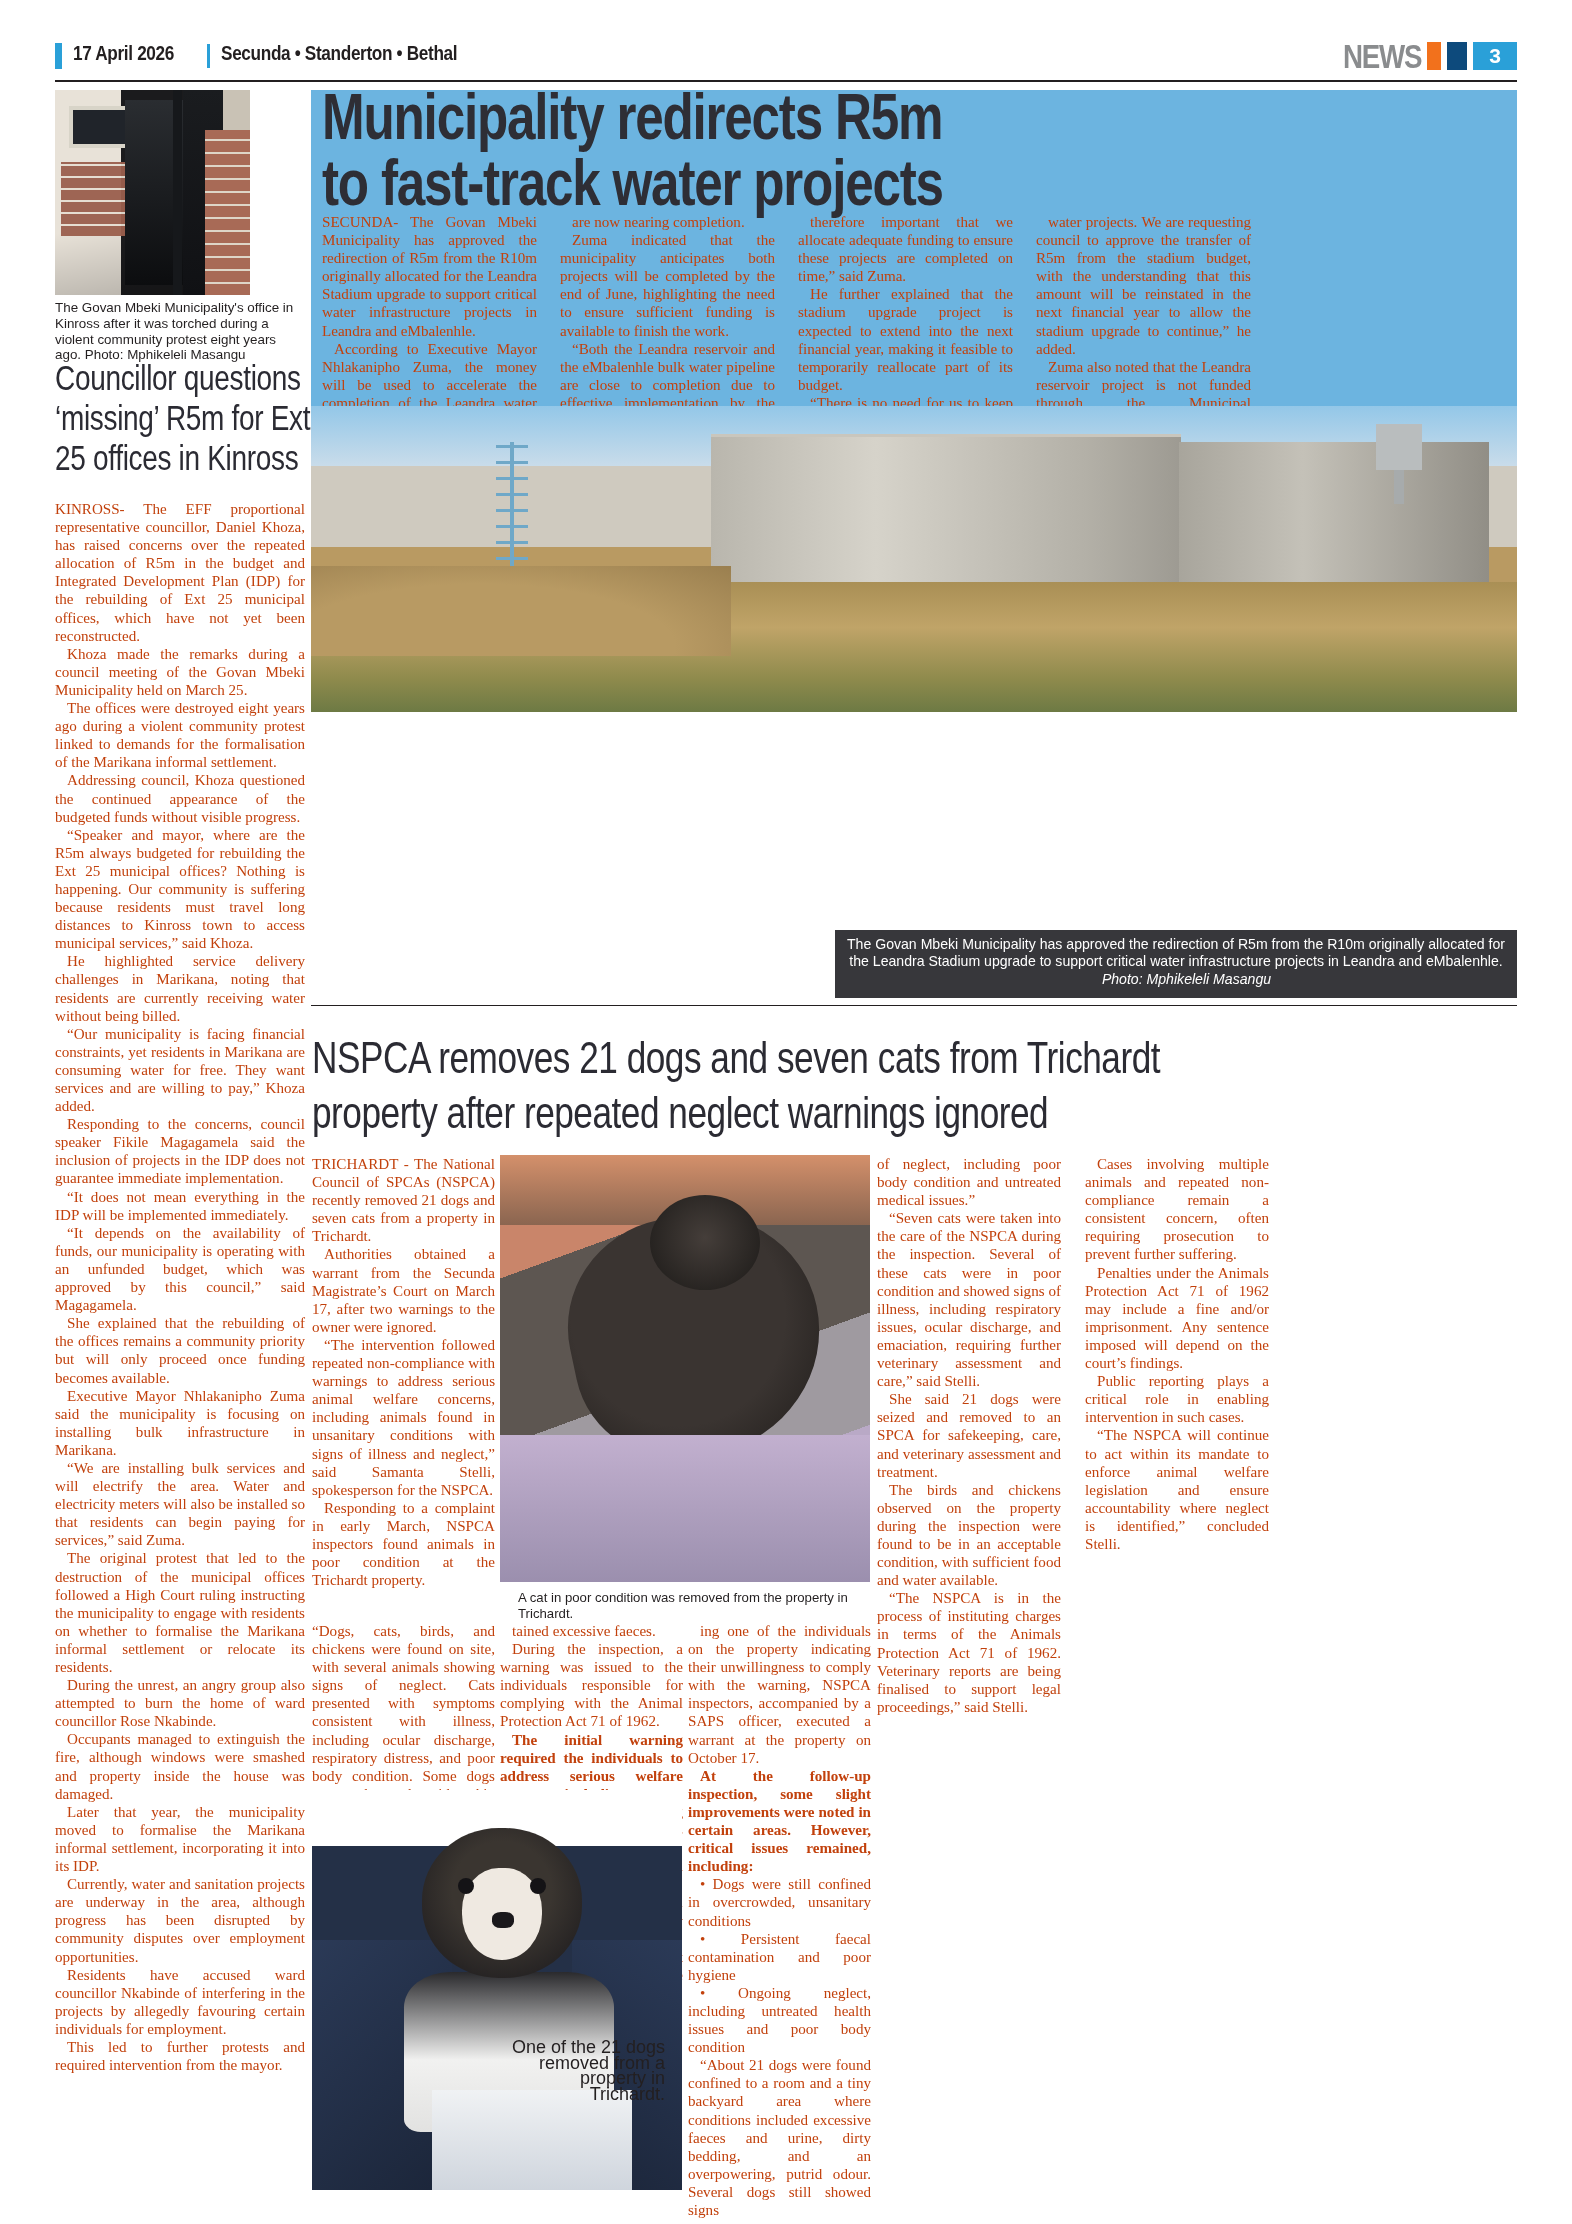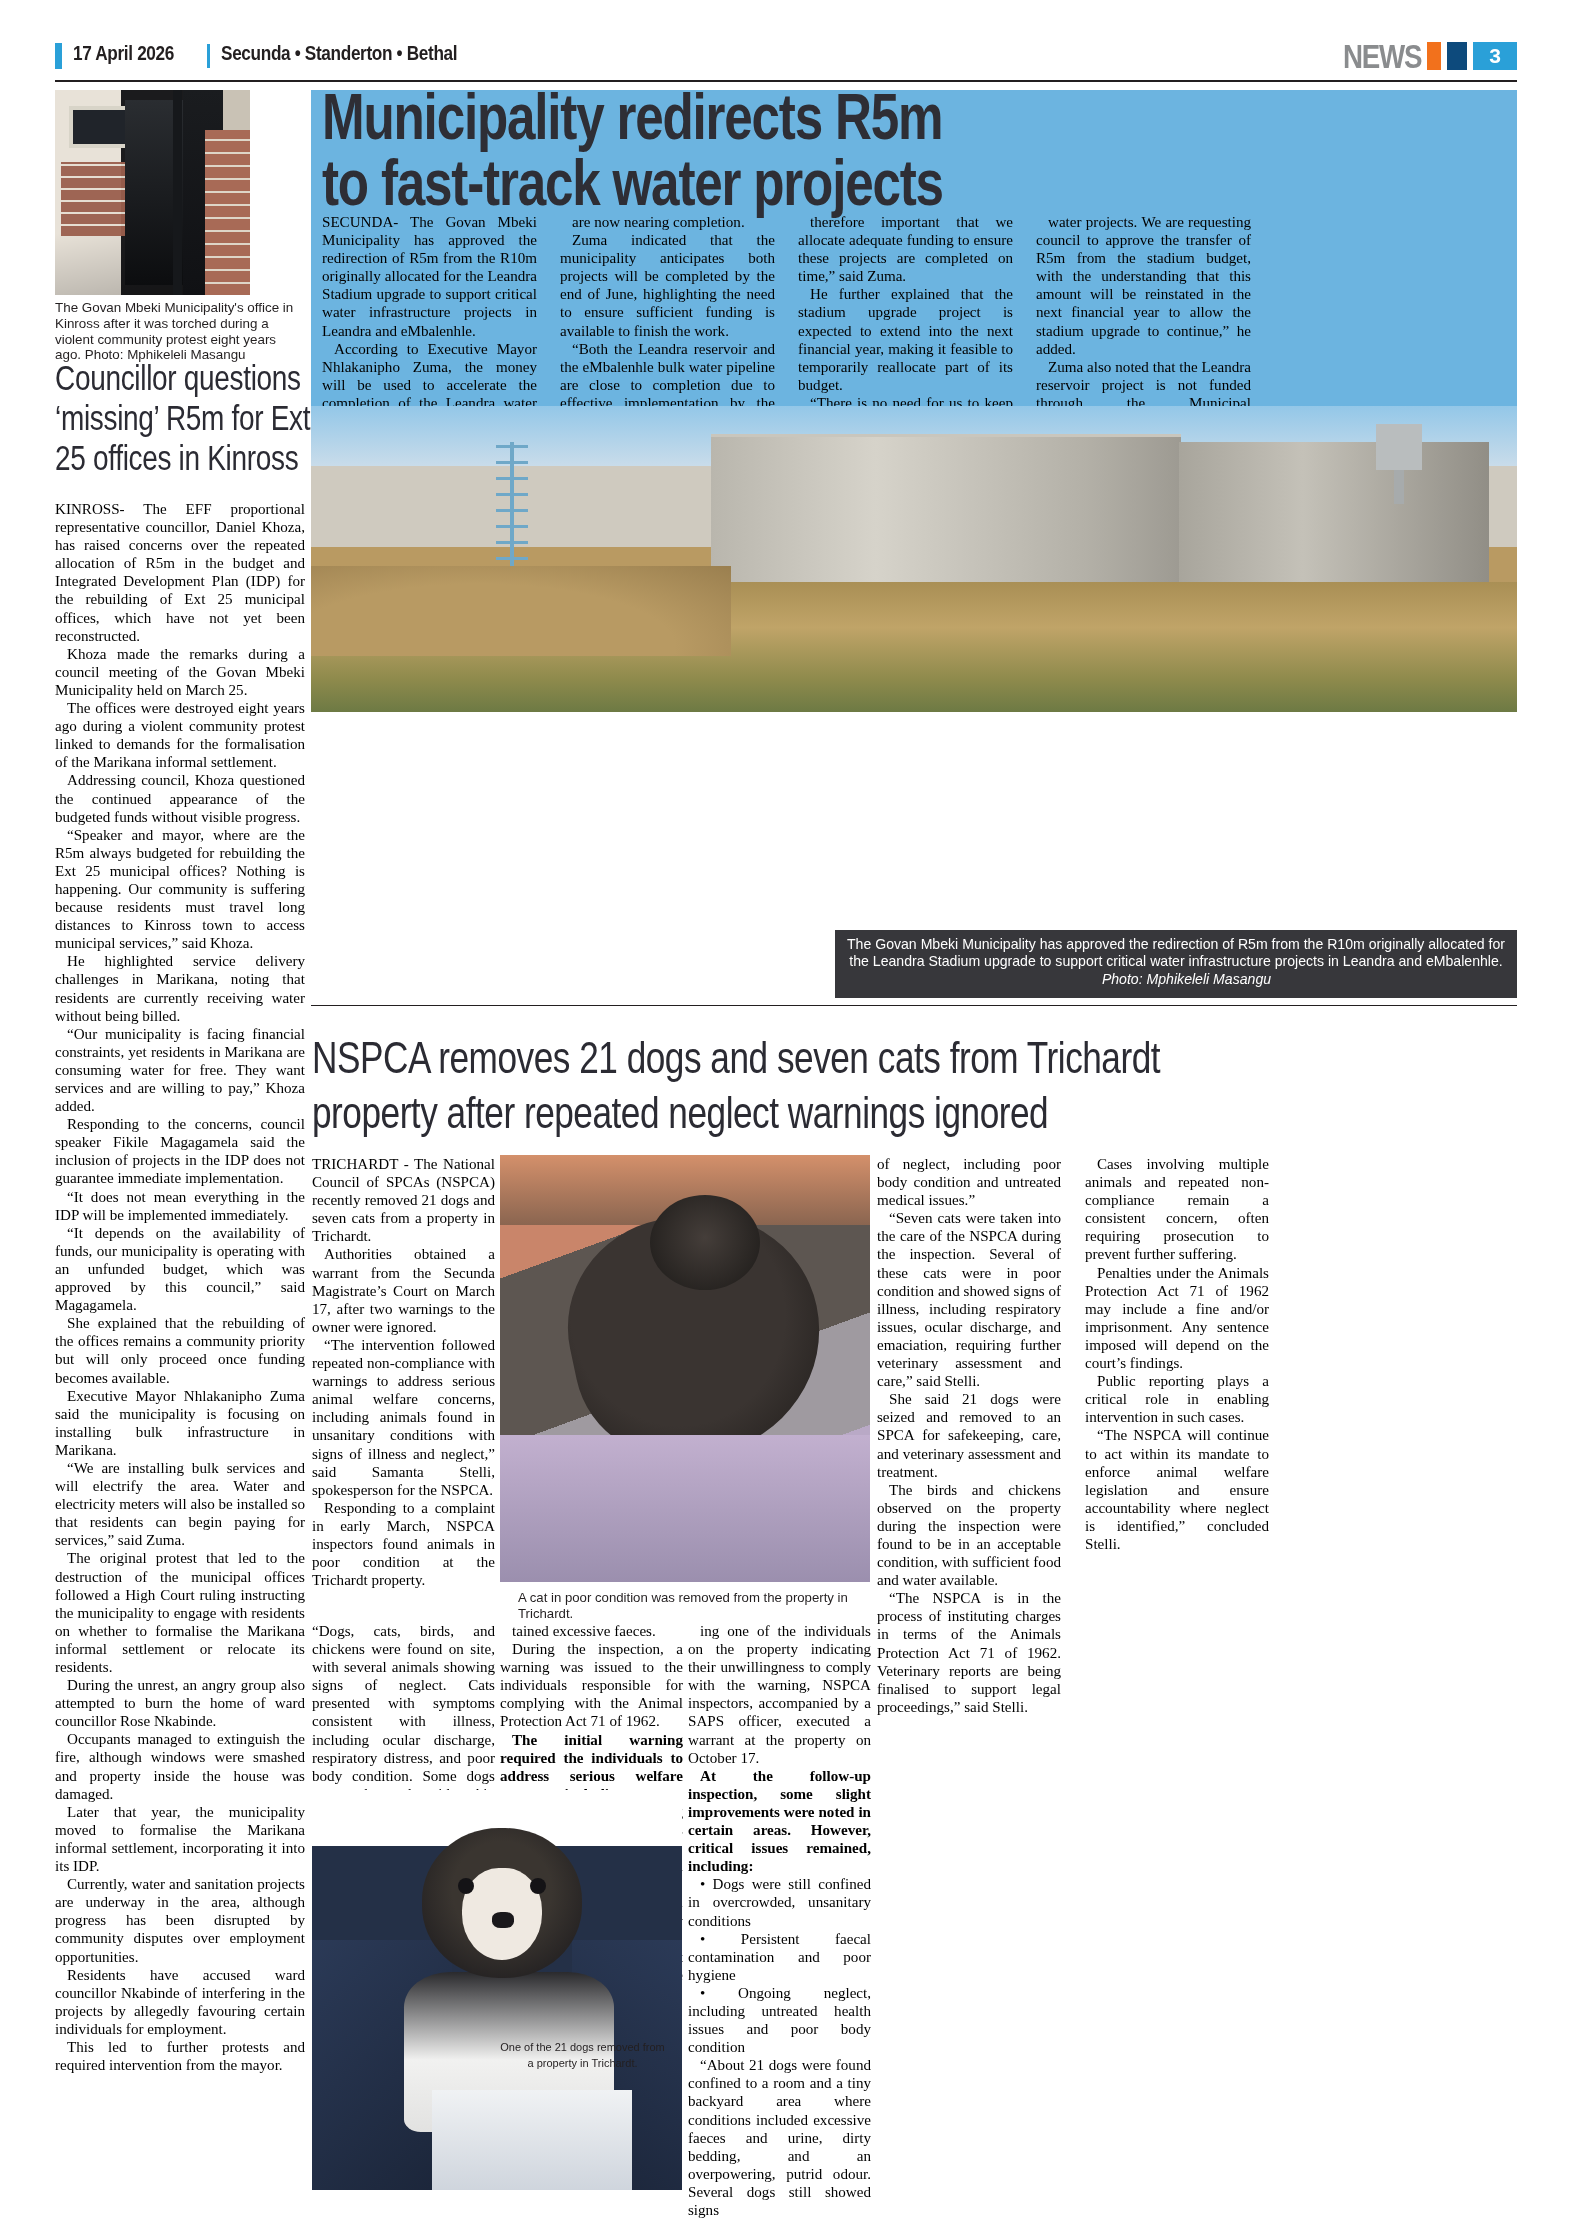--- a/index.html
+++ b/index.html
@@ -44,21 +44,21 @@
     position:absolute; right:0; top:2px; width:44px; height:28px;
     font-family:"Liberation Sans", sans-serif; font-weight:700; font-size:21px;
     color:#ffffff; display:flex; align-items:center; justify-content:center;
   }
   .rule-top { position:absolute; left:55px; top:80px; width:1462px; height:2px; background:#231f20; }
 
   
   .body-col {
     font-family:"Liberation Serif", serif;
     font-size:15.1px; line-height:18.1px;
-    text-align:justify; color:#000000;
+    text-align:justify; color:#c2410c;
     hyphens:auto; -webkit-hyphens:auto;
   }
   .body-col p { margin:0; text-indent:12px; }
   .body-col p.first { text-indent:0; }
 
   
   .photo-kinross {
     position:absolute; left:55px; top:90px; width:195px; height:205px;
     background:
       linear-gradient(170deg, rgba(0,0,0,0) 60%, rgba(0,0,0,.25) 100%),
@@ -223,21 +223,21 @@
   .dog-arm  { position:absolute; left:0; top:150px; width:140px; height:250px;
     background:linear-gradient(135deg,#2b3a57,#1b2539); }
   .dog-arm2 { position:absolute; left:260px; top:150px; width:110px; height:250px;
     background:linear-gradient(215deg,#2b3a57,#1b2539); }
   .dog-blanket { position:absolute; left:120px; top:300px; width:200px; height:100px;
     background:linear-gradient(180deg,#f0f2f4,#cfd5dd); }
 
   .cap-dog {
     position:absolute; left:500px; top:2040px; width:165px;
     font-family:"Liberation Sans", sans-serif;
-    font-size:11px; line-height:15.5px; color:#231f20; text-align:center;
+    font-size:18px; line-height:15.5px; color:#231f20; text-align:right;
   }
 
   .rule-mid { position:absolute; left:311px; top:1005px; width:1206px; height:1px; background:#231f20; }
 
   b.bold-run { font-weight:700; }
 </style>
 </head>
 <body>
 
 <div class="masthead">

